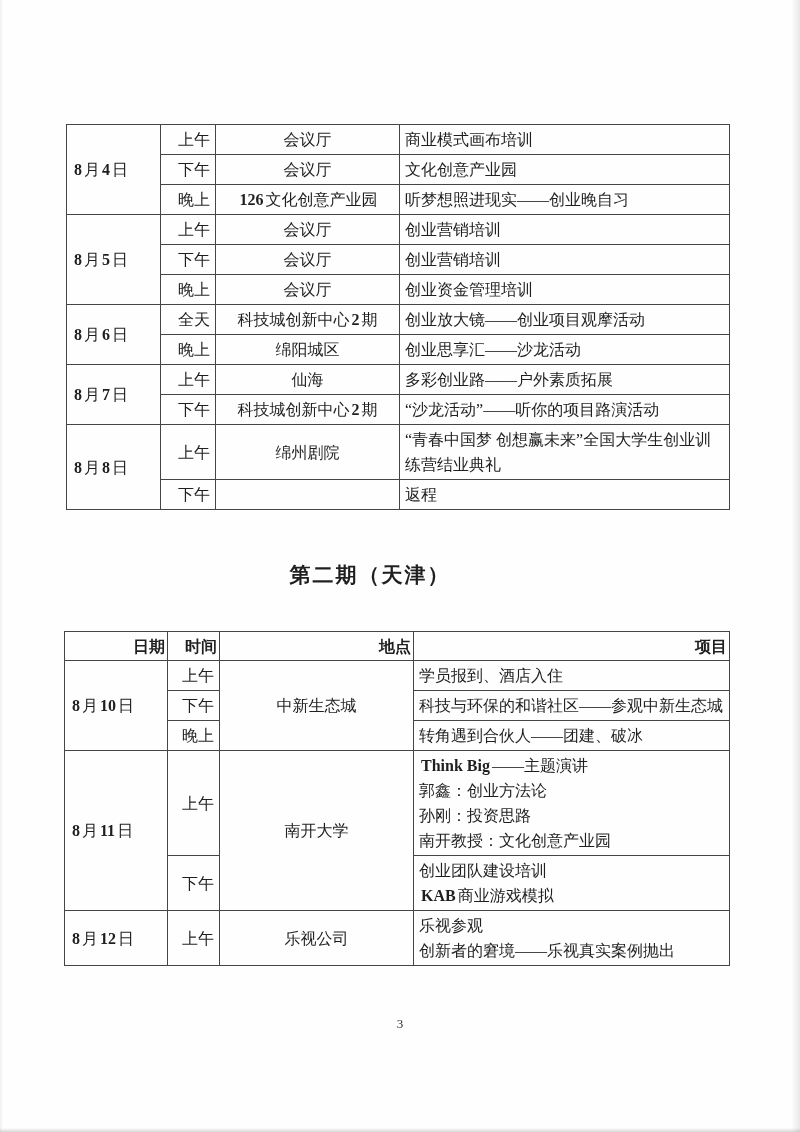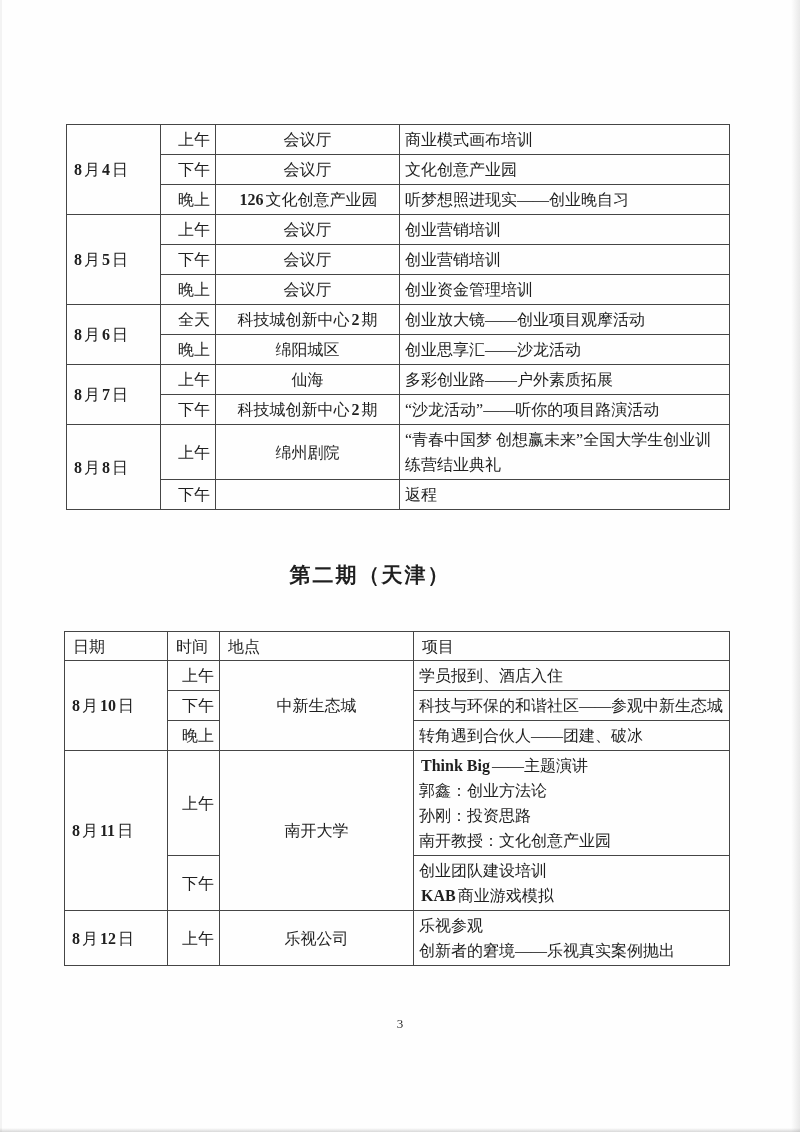--- a/index.html
+++ b/index.html
@@ -47,23 +47,23 @@
     border: 1px solid #454545;
     padding: 2px 5px;
     font-size: 16px;
     line-height: 25px;
     vertical-align: middle;
     word-break: break-all;
   }
   .schedule tr { height: 30px; }
   .schedule thead tr { height: 29px; }
   .schedule th {
-    font-weight: normal;
-    text-align: left;
-    padding: 1px 8px;
+    font-weight: bold;
+    text-align: right;
+    padding: 1px 2px;
   }
   .cell-date  { text-align: left; }
   .cell-time  { text-align: right; padding-left: 2px; padding-right: 2px; }
   .cell-place { text-align: center; font-family: Liberation Serif, serif; }
   .cell-project { text-align: left; padding-left: 8px; padding-right: 6px; }
   .project-line { line-height: 25px; }
 
   
   .latin { font-weight: bold; margin: 0 2px; }
 

